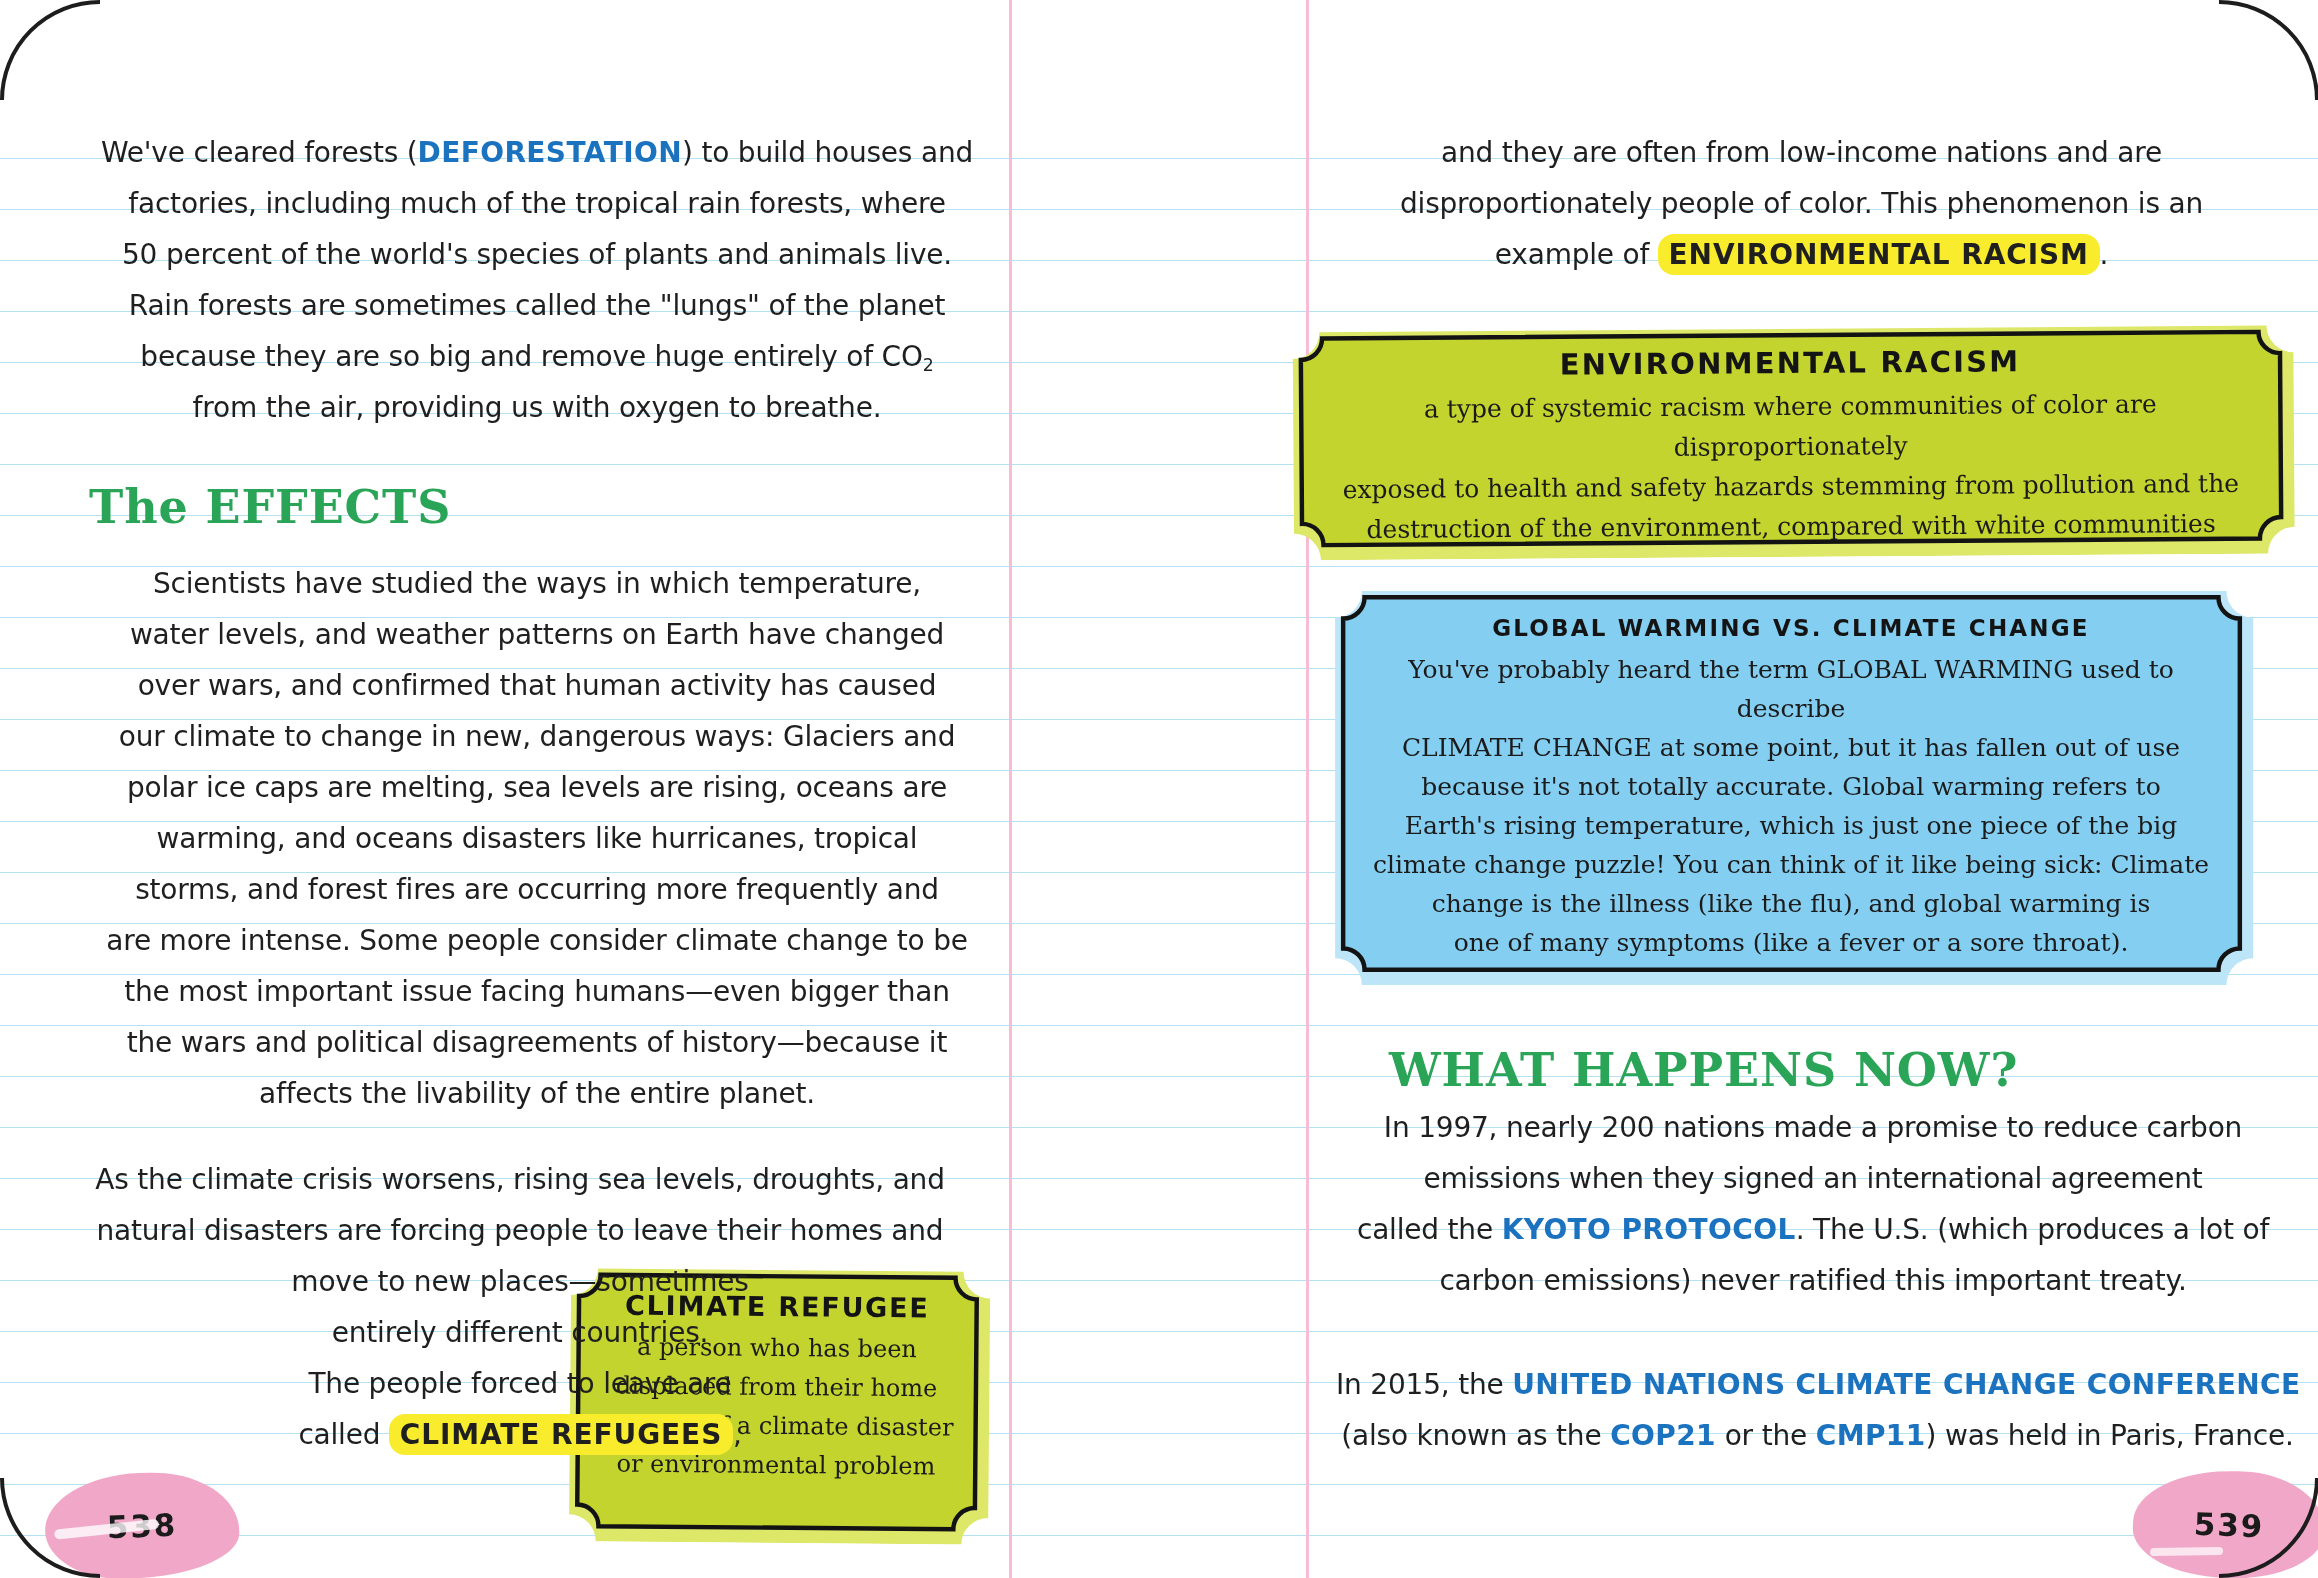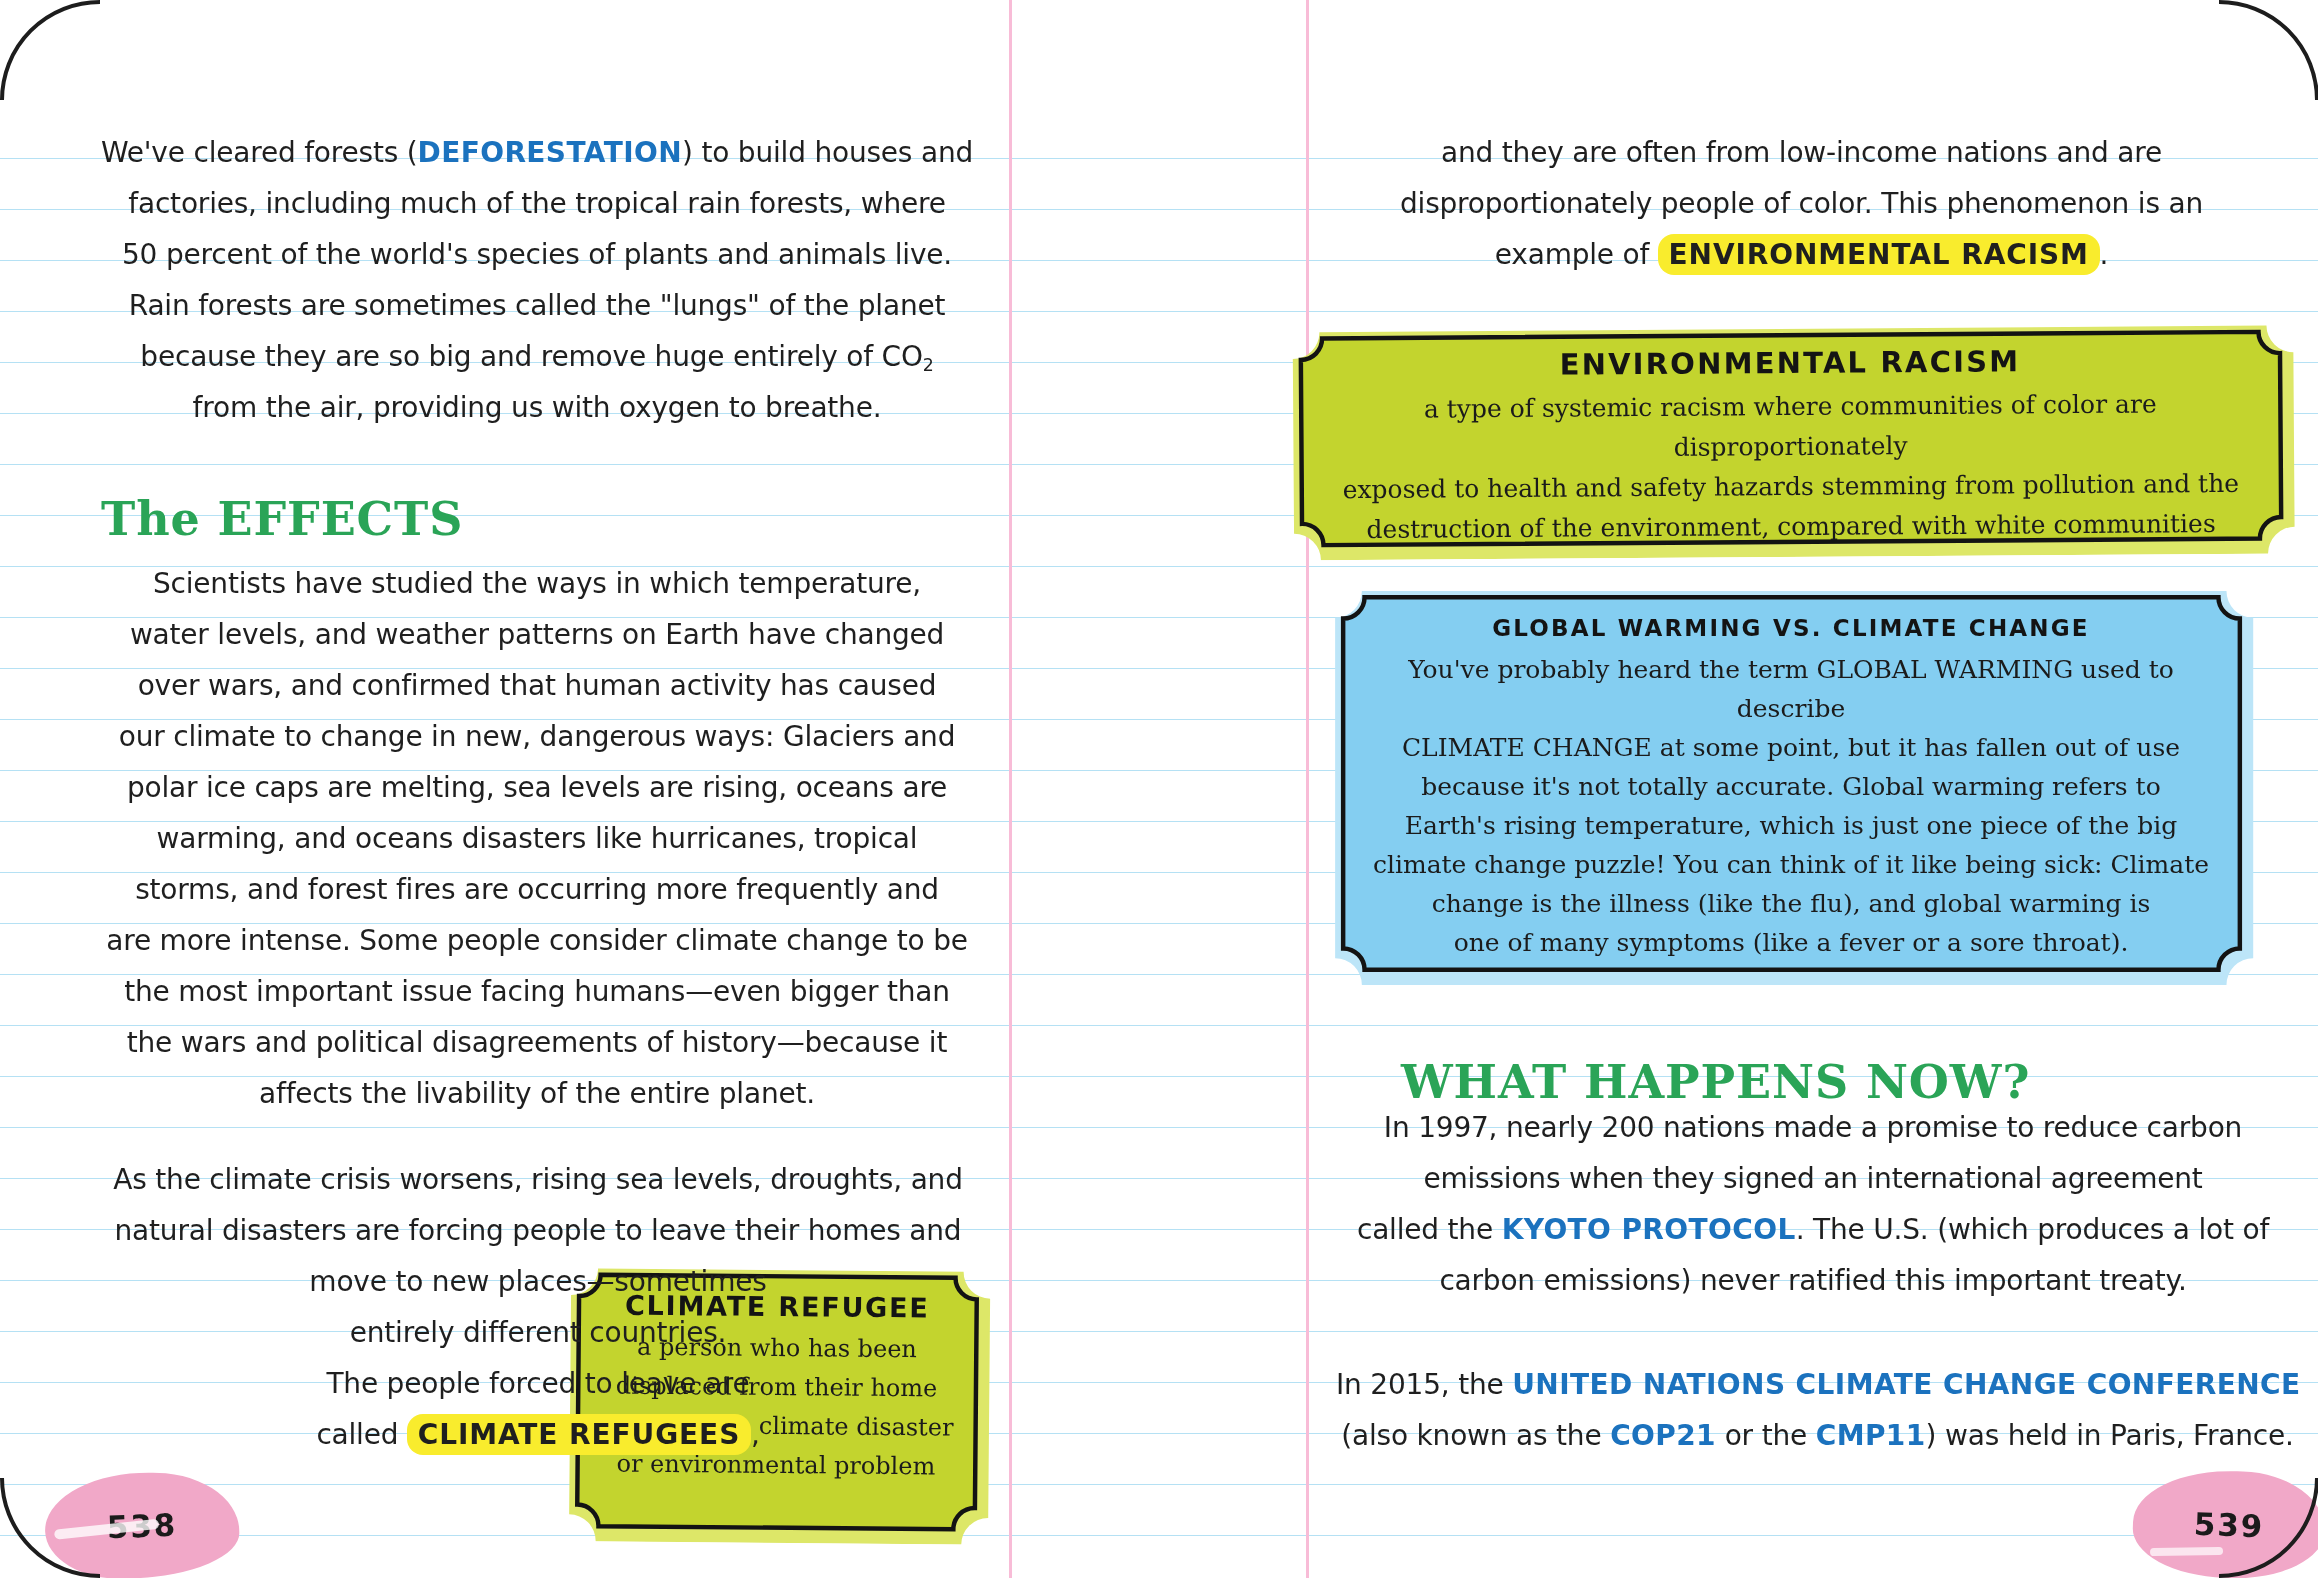--- a/index.html
+++ b/index.html
@@ -16,21 +16,21 @@
 
   .para{position:absolute;z-index:10;}
   .hw{font-size:28px;letter-spacing:-0.2px;}
   .hw .tl{height:51px;line-height:51px;white-space:nowrap;text-align:center;}
   .s-p{}
   .s-b{color:var(--keyword_blue,#1b72be);font-weight:700;letter-spacing:0.4px;}
   .s-hl{background:var(--highlight_yellow,#f9ec2d);font-weight:800;letter-spacing:0.9px;padding:3.6px 10.7px;border-radius:16px;}
   .s-sub{font-size:0.62em;vertical-align:-0.3em;}
 
   .gh{
-    position:absolute;z-index:10;margin:12px;height:51px;line-height:51px;
+    position:absolute;z-index:10;margin:0;height:51px;line-height:51px;
     font-family:"DejaVu Serif",serif;font-weight:700;font-size:46px;
     color:var(--heading_green,#2aa457);letter-spacing:0.9px;white-space:nowrap;
   }
 
   .ticket{position:absolute;z-index:5;}
   .ticket-svg{position:absolute;left:-12.5px;top:-12.5px;z-index:0;}
   .ticket-inner{position:relative;z-index:1;height:100%;}
   .box-title{
     font-family:"DejaVu Sans",sans-serif;font-weight:800;letter-spacing:2.2px;
     text-align:center;color:#141414;white-space:nowrap;
@@ -91,21 +91,21 @@
         <div class="tl"><span class="s-p">our climate to change in new, dangerous ways: Glaciers and</span></div>
         <div class="tl"><span class="s-p">polar ice caps are melting, sea levels are rising, oceans are</span></div>
         <div class="tl"><span class="s-p">warming, and oceans disasters like hurricanes, tropical</span></div>
         <div class="tl"><span class="s-p">storms, and forest fires are occurring more frequently and</span></div>
         <div class="tl"><span class="s-p">are more intense. Some people consider climate change to be</span></div>
         <div class="tl"><span class="s-p">the most important issue facing humans—even bigger than</span></div>
         <div class="tl"><span class="s-p">the wars and political disagreements of history—because it</span></div>
         <div class="tl"><span class="s-p">affects the livability of the entire planet.</span></div>
       </div>
 
-    <div class="para hw" style="left:90px;top:1154px;width:896px">
+    <div class="para hw" style="left:72px;top:1154px;width:896px">
         <div class="tl"><span class="s-p">As the climate crisis worsens, rising sea levels, droughts, and</span></div>
         <div class="tl"><span class="s-p">natural disasters are forcing people to leave their homes and</span></div>
         <div class="tl"><span class="s-p">move to new places—sometimes</span></div>
         <div class="tl"><span class="s-p">entirely different countries.</span></div>
         <div class="tl"><span class="s-p">The people forced to leave are</span></div>
         <div class="tl"><span class="s-p">called </span><span class="s-hl">CLIMATE REFUGEES</span><span class="s-p">,</span></div>
       </div>
 
     <div class="ticket t-refugee" style="left:575px;top:1273px;width:403px;height:257px">
         <svg width="428" height="282" class="ticket-svg" viewBox="0 0 480 316">

